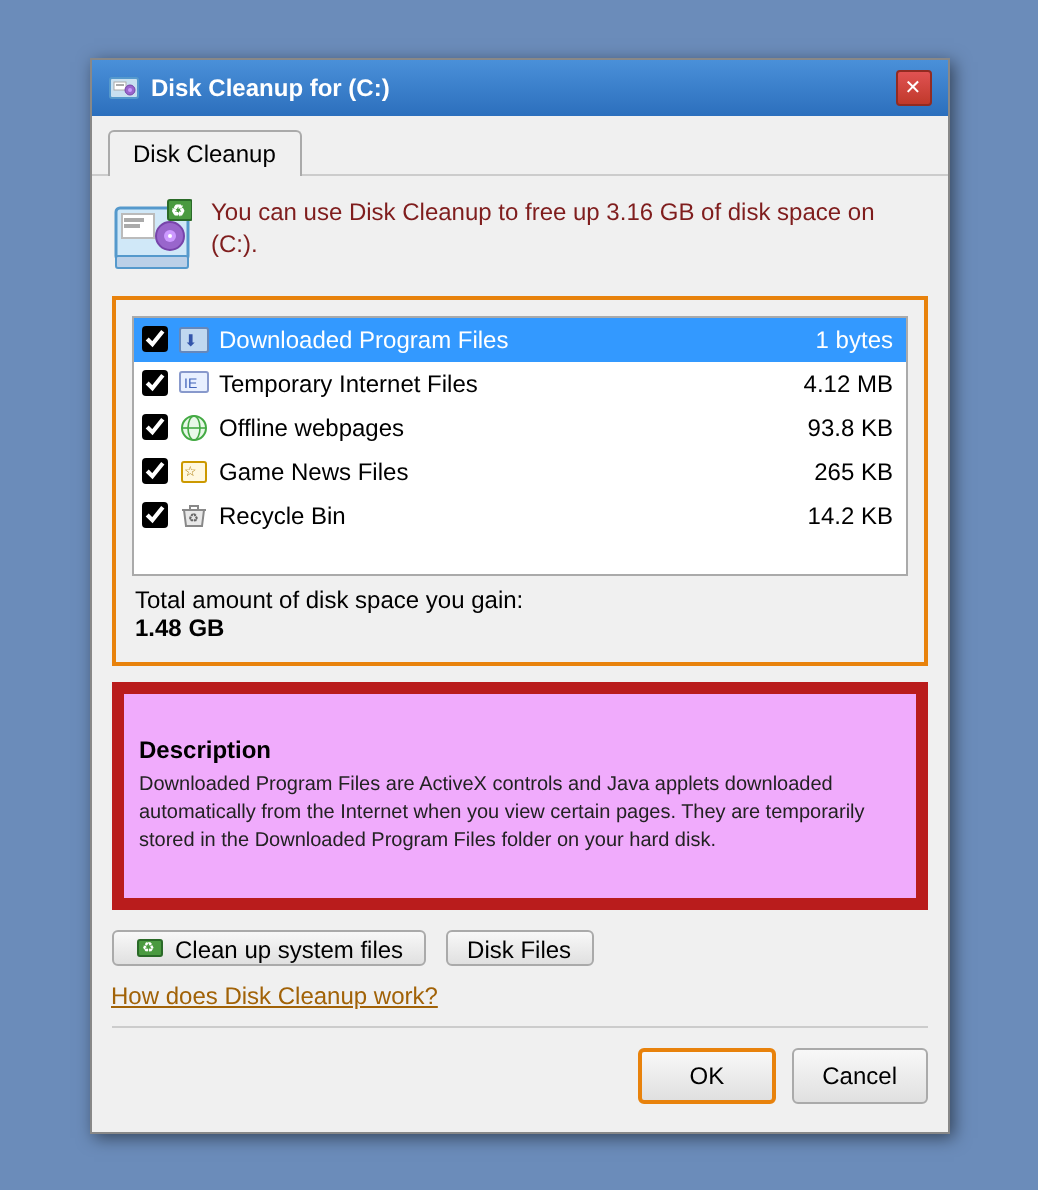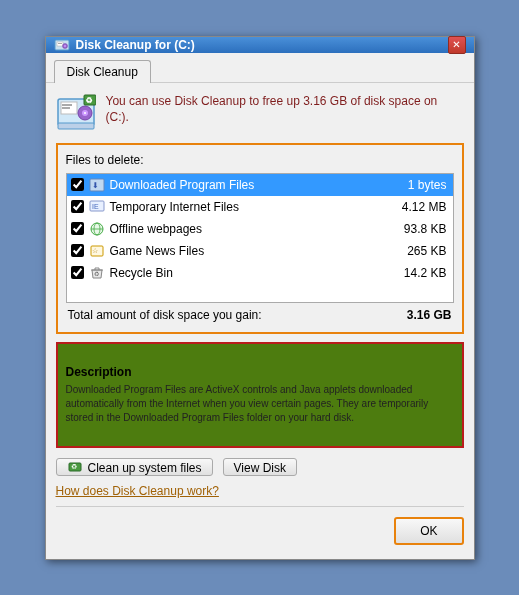--- a/index.html
+++ b/index.html
@@ -19,21 +19,21 @@
       border: 1px solid #888;
       box-shadow: 2px 2px 8px rgba(0,0,0,0.5);
     }
     .title-bar {
       background: linear-gradient(to bottom, #4a90d9 0%, #2c6fbd 100%);
       color: white;
       padding: 5px 8px;
       display: flex;
       align-items: center;
       justify-content: space-between;
-      height: 16px;
+      height: 28px;
     }
     .title-bar-left {
       display: flex;
       align-items: center;
       gap: 6px;
       font-size: 12px;
       font-weight: bold;
     }
     .title-icon {
       width: 16px;
@@ -151,26 +151,27 @@
     }
     .file-item.selected .file-name,
     .file-item.selected .file-size { color: white; }
 
     .total-row {
       display: flex;
       justify-content: space-between;
       padding: 5px 2px 2px 2px;
       font-size: 12px;
       color: #000;
+      flex-direction: column;
     }
     .total-value { font-weight: bold; }
 
     .description-section {
-      border: 2px solid #b91c1c;
-      background: #4d7c0f;
+      border: 6px solid #b91c1c;
+      background: #f0abfc;
       padding: 21px 8px;
       min-height: 90px;
       margin-bottom: 10px;
     }
     .description-title {
       font-size: 12px;
       font-weight: bold;
       margin-bottom: 4px;
     }
     .description-text {
@@ -284,21 +285,20 @@
 
         <rect x="28" y="2" width="12" height="10" rx="1" fill="#4a9a40" stroke="#2a6a28" stroke-width="1"></rect>
         <text x="29.5" y="10" fill="white" font-size="8" font-weight="bold">♻</text>
       </svg>
       <div class="header-text">
         <span>You can use Disk Cleanup to free up 3.16 GB of disk space on (C:).</span>
       </div>
     </div>
 
     <div class="files-section">
-      <div class="files-label">Files to delete:</div>
       <div class="files-list">
 
         <div class="file-item selected">
           <input type="checkbox" class="file-checkbox" checked="" style="">
 
           <svg class="file-icon" viewBox="0 0 16 16">
             <rect x="1" y="2" width="14" height="12" rx="1" fill="#c0d8f0" stroke="#6688bb" stroke-width="1"></rect>
             <text x="3" y="11" font-size="8" fill="#3355aa">⬇</text>
           </svg>
           <span class="file-name">Downloaded Program Files</span>
@@ -344,48 +344,51 @@
             <text x="5" y="11" font-size="6" fill="#666">♻</text>
           </svg>
           <span class="file-name">Recycle Bin</span>
           <span class="file-size">14.2 KB</span>
         </div>
 
       </div>
 
       <div class="total-row">
         <span class="total-label">Total amount of disk space you gain:</span>
-        <span class="total-value">3.16 GB</span>
+        <span class="total-value">1.48 GB</span>
       </div>
     </div>
 
     <div class="description-section">
       <div class="description-title">Description</div>
       <div class="description-text">Downloaded Program Files are ActiveX controls and Java applets downloaded automatically from the Internet when you view certain pages. They are temporarily stored in the Downloaded Program Files folder on your hard disk.</div>
     </div>
 
     <div class="action-buttons">
       <button class="btn">
         <svg width="16" height="16" viewBox="0 0 16 16">
           <rect x="2" y="4" width="12" height="8" rx="1" fill="#4a9a40" stroke="#2a6a28" stroke-width="1"></rect>
           <text x="4" y="10" fill="white" font-size="7">♻</text>
         </svg>
         <span>Clean up system files</span>
       </button>
       <button class="btn">
-        <span>View Disk</span>
+        <span>Disk Files</span>
       </button>
     </div>
 
     <div class="link-section">
       <a class="link">How does Disk Cleanup work?</a>
     </div>
 
     <div class="bottom-separator"></div>
 
     <div class="ok-cancel-row">
       <button class="btn-ok">
         <span>OK</span>
       </button>
+      <button class="btn-cancel">
+        <span>Cancel</span>
+      </button>
     </div>
 
   </div>
 </div>
 
 </body></html>

